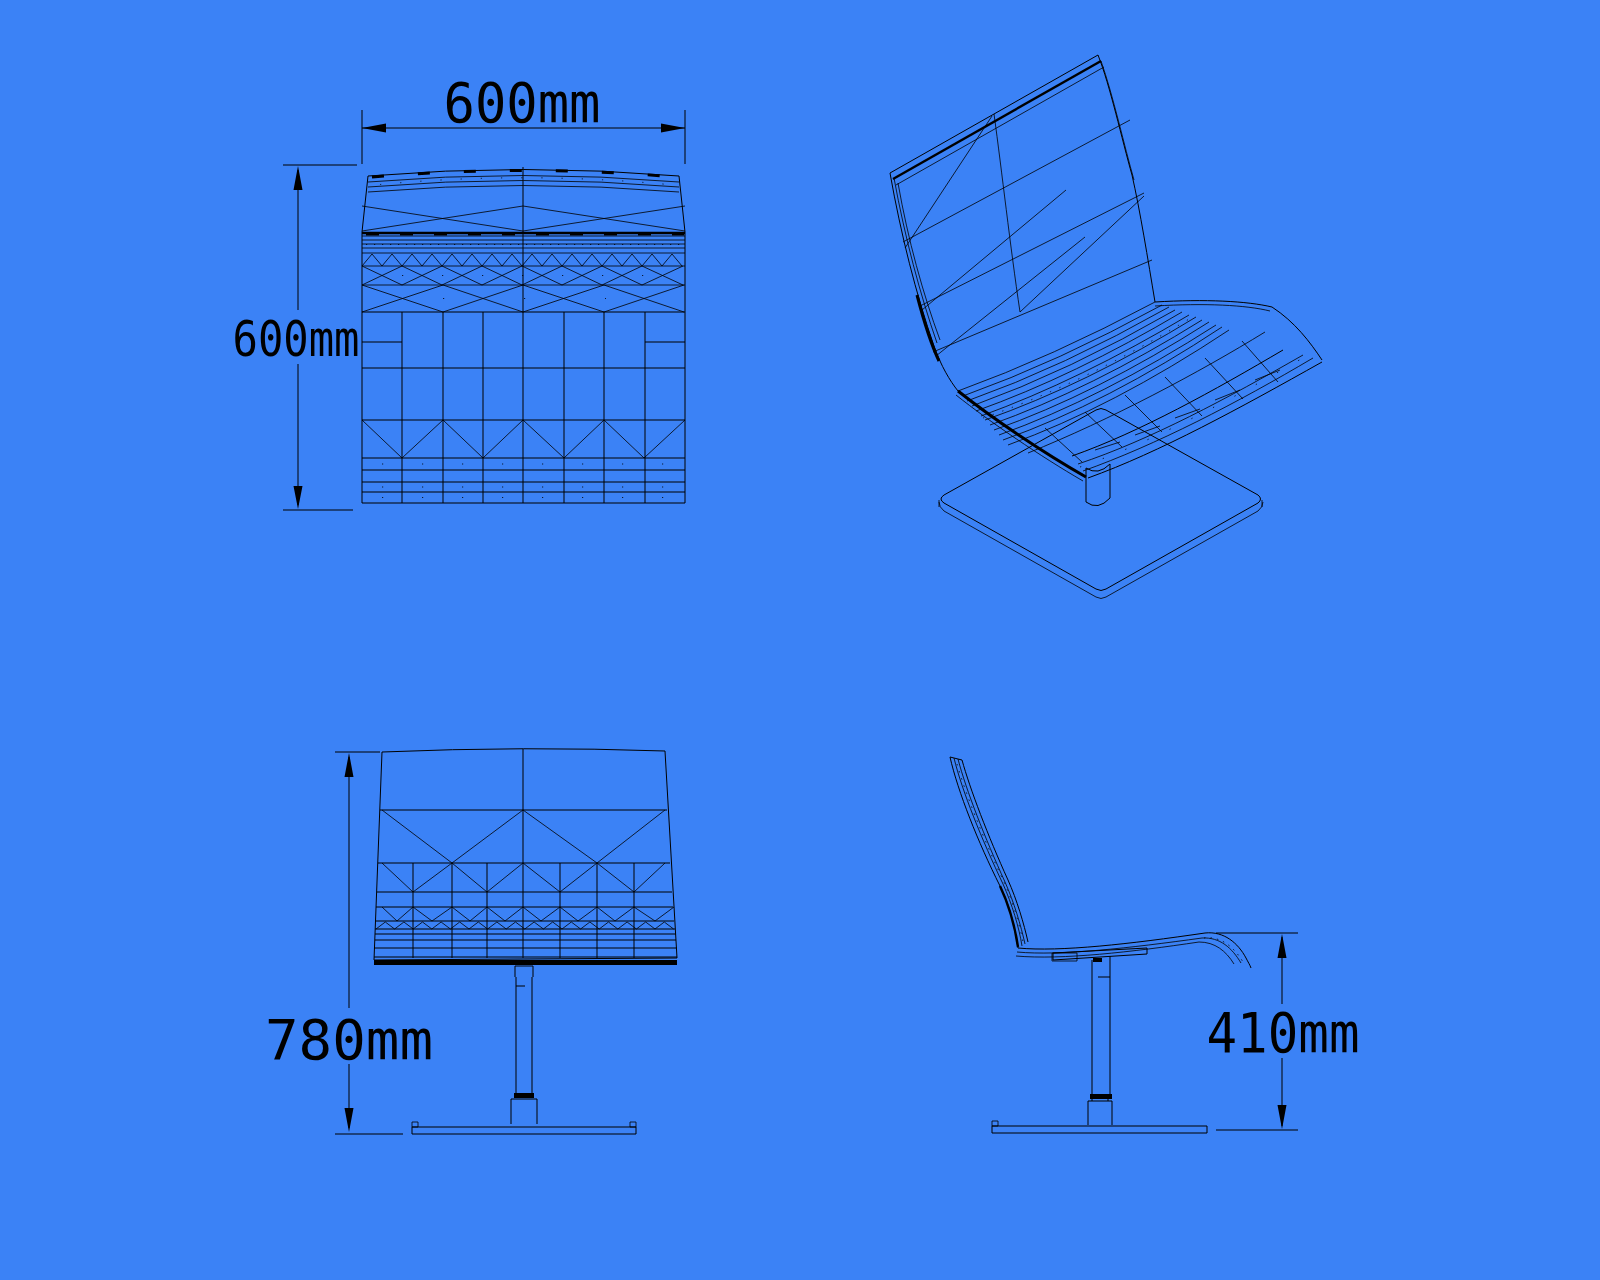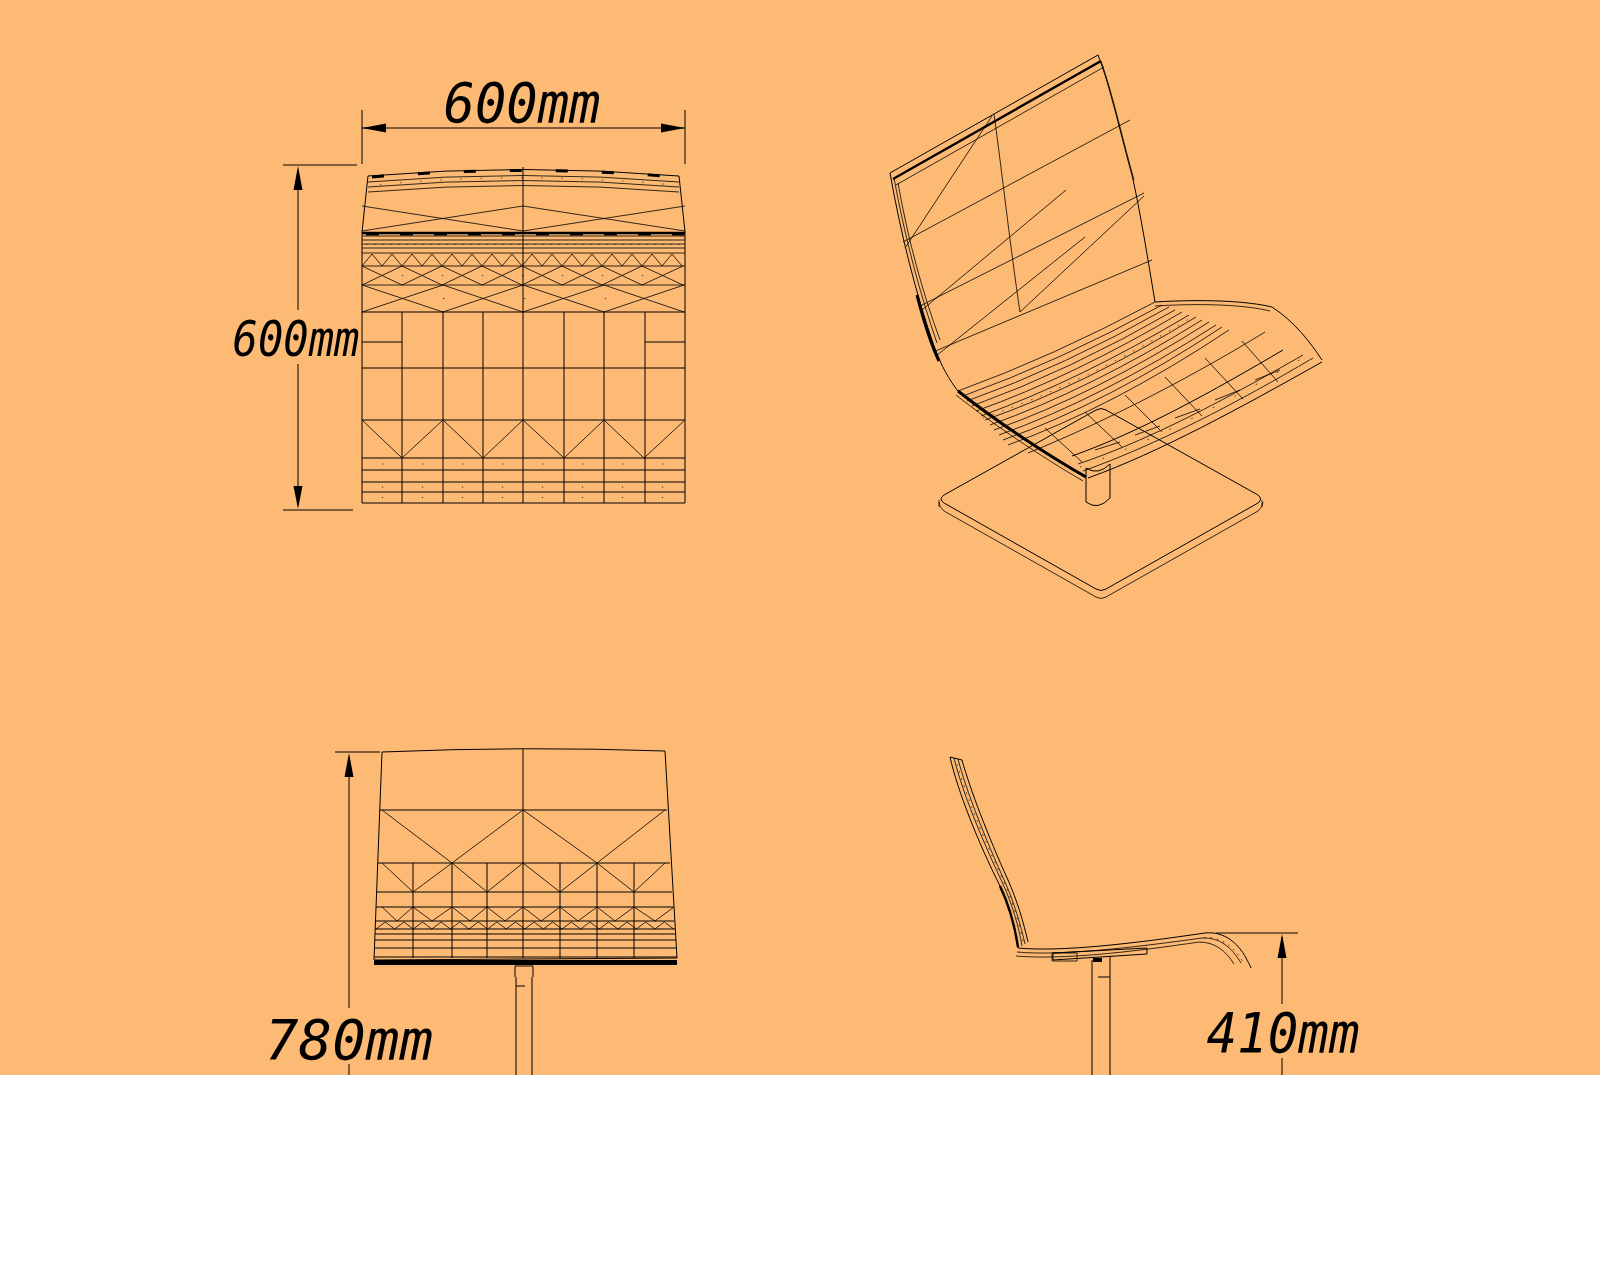--- a/index.html
+++ b/index.html
@@ -1,16 +1,16 @@
 <!DOCTYPE html>
 <html><head>
 <meta charset="utf-8">
 <style>
   html,body{margin:0;padding:0;background:#ffffff;}
-  .canvas{position:relative;width:1600px;height:1075px;background:#fdba74;overflow:hidden;font-style:italic;}
+  .canvas{position:relative;width:1600px;height:1280px;background:#3b82f6;overflow:hidden;}
   svg{position:absolute;left:0;top:0;}
   .ln{fill:none;stroke:#000;stroke-width:1;}
   .lt{fill:none;stroke:#000;stroke-width:0.8;}
   .md{fill:none;stroke:#000;stroke-width:2.4;}
   .hv{fill:none;stroke:#000;stroke-width:3;}
   .bar{fill:none;stroke:#000;stroke-width:5;}
   .ar{fill:#000;stroke:none;}
   .fl{fill:#000;stroke:none;}
   .dim{font-family:"DejaVu Sans Mono","Liberation Mono",monospace;fill:#000;font-size:56px;}
   .dim.sm{font-size:50px;}

